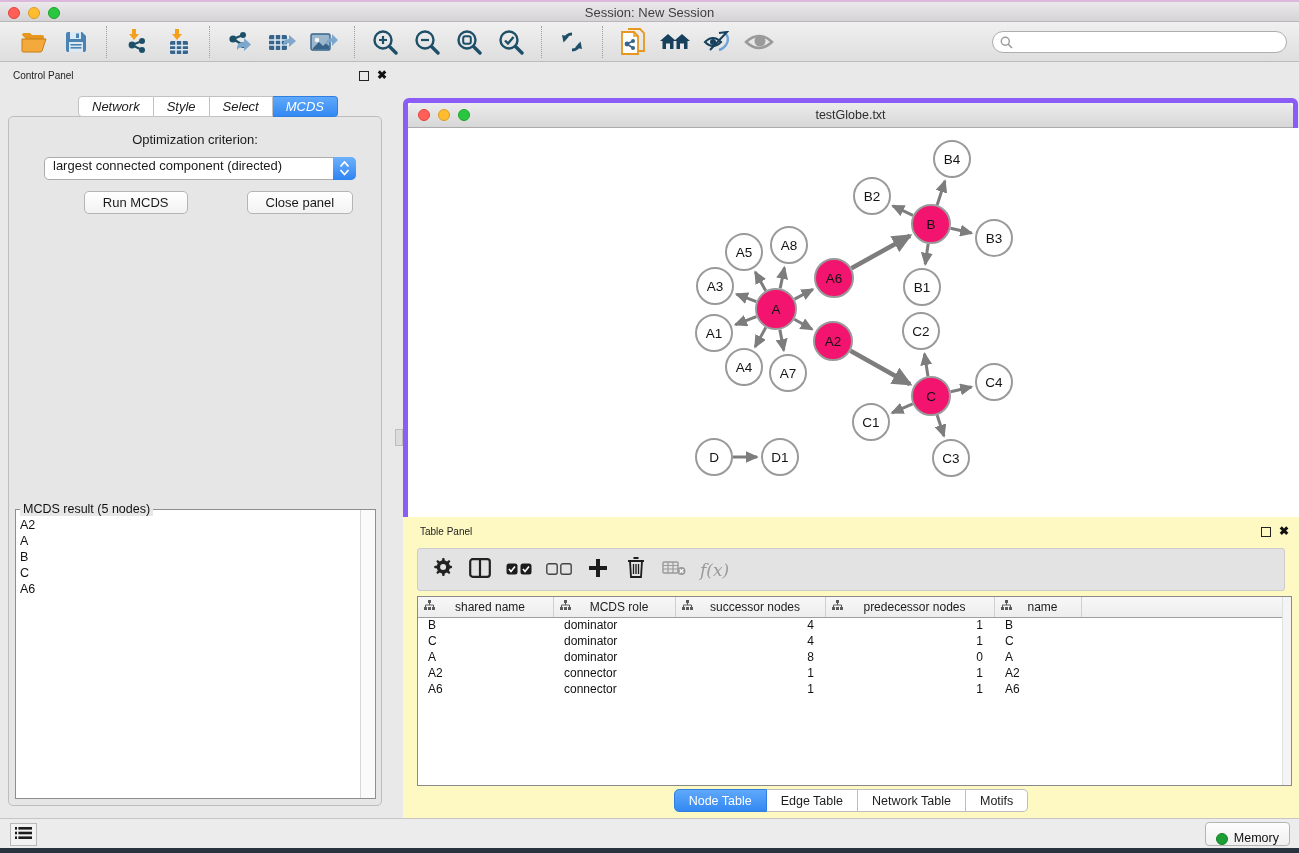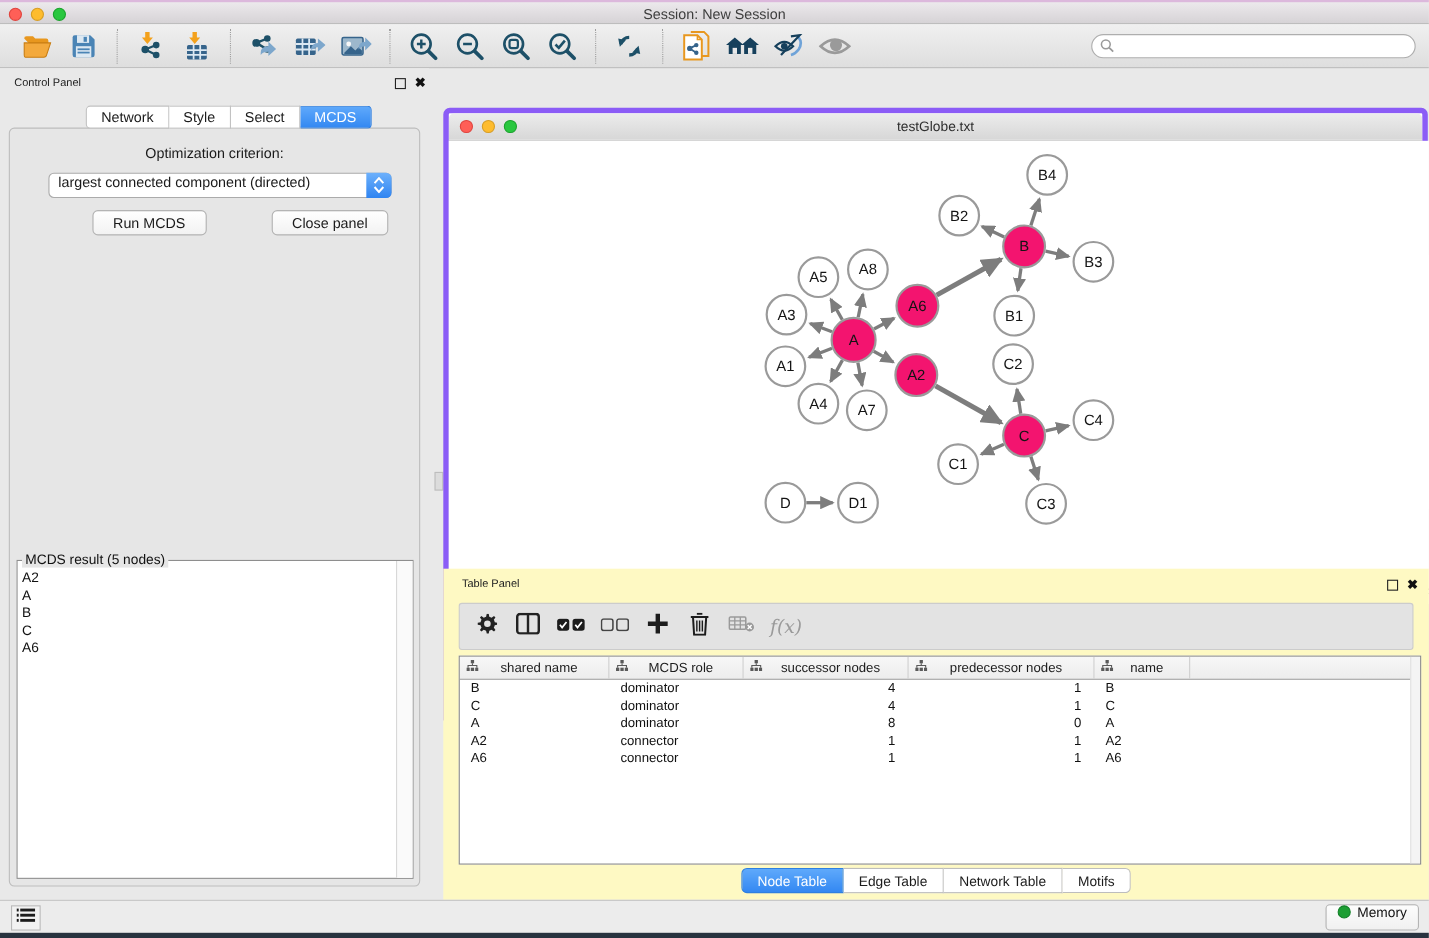--- a/index.html
+++ b/index.html
@@ -34,21 +34,21 @@
   .search-icon { position:absolute; left:8px; top:4px; }
 
   
   .control-panel { position:absolute; left:0; top:62px; width:390px; height:756px; background:#e9e9e9; }
   .panel-header { position:relative; height:26px; }
   .panel-title { position:absolute; left:13px; top:8px; font-size:10px; color:#222; }
   .panel-float { position:absolute; top:9px; width:10px; height:10px; border:1.5px solid #222; }
   .panel-close { position:absolute; top:6px; font-size:12px; font-weight:bold; color:#111; }
   .control-panel .panel-float { left:359px; } .control-panel .panel-close { left:377px; }
 
-  .cp-tabs { position:absolute; left:78px; top:34px; display:flex; z-index:2; }
+  .cp-tabs { position:absolute; left:78px; top:34px; display:flex; z-index:2;font-style:italic; }
   .cp-tab { height:21px; padding:0 13px; background:#fff; border:1px solid #c2c2c2;
     border-left:none; font-size:13px; color:#1c1c1c; display:flex; align-items:center; }
   .cp-tab:first-child { border-left:1px solid #c2c2c2; border-radius:4px 0 0 4px; }
   .cp-tab:last-child { border-radius:0 4px 4px 0; }
   .cp-tab.active { background:linear-gradient(#5fa9fb,#3388f2); border-color:#2f7fe0; color:#fff; }
 
   .cp-content { position:absolute; left:8px; top:54px; width:374px; height:690px;
     background:#e6e6e6; border:1px solid #bdbdbd; border-radius:5px; }
   .opt-label { position:absolute; left:0; width:100%; top:15px; text-align:center; font-size:13px; color:#1a1a1a; }
   .criterion { position:absolute; left:35px; top:40px; width:312px; height:23px; background:#fff;
@@ -120,21 +120,21 @@
   .tp-tab:first-child { border-left:1px solid #bdbdbd; border-radius:5px 0 0 5px; }
   .tp-tab:last-child { border-radius:0 5px 5px 0; }
   .tp-tab.active { background:linear-gradient(#5fa9fb,#3388f2); border-color:#2f7fe0; color:#fff; }
 
   
   .statusbar { position:absolute; left:0; top:818px; width:1299px; height:30px;
     background:#ececec; border-top:1px solid #c6c6c6; }
   .status-list-btn { position:absolute; left:10px; top:4px; width:27px; height:23px;
     background:#f2f2f2; border:1px solid #b9b9b9; display:flex; align-items:center; justify-content:center; }
   .memory-btn { position:absolute; right:9px; top:3px; height:24px; background:linear-gradient(#fdfdfd,#f0f0f0);
-    border:1px solid #b4b4b4; border-radius:4px; display:flex; align-items:flex-start; gap:6px;
+    border:1px solid #b4b4b4; border-radius:4px; display:flex; align-items:flex-end; gap:6px;
     padding:0 10px; font-size:12.5px; color:#111; }
   .memory-dot { width:12px; height:12px; border-radius:50%; background:#1d9e33; border:1px solid #15822a; }
   .bottom-strip { position:absolute; left:0; top:848px; width:1299px; height:5px; background:#28333f; }
 </style>
 </head>
 <body>
 
 <div class="app">
 
   <div class="titlebar">

